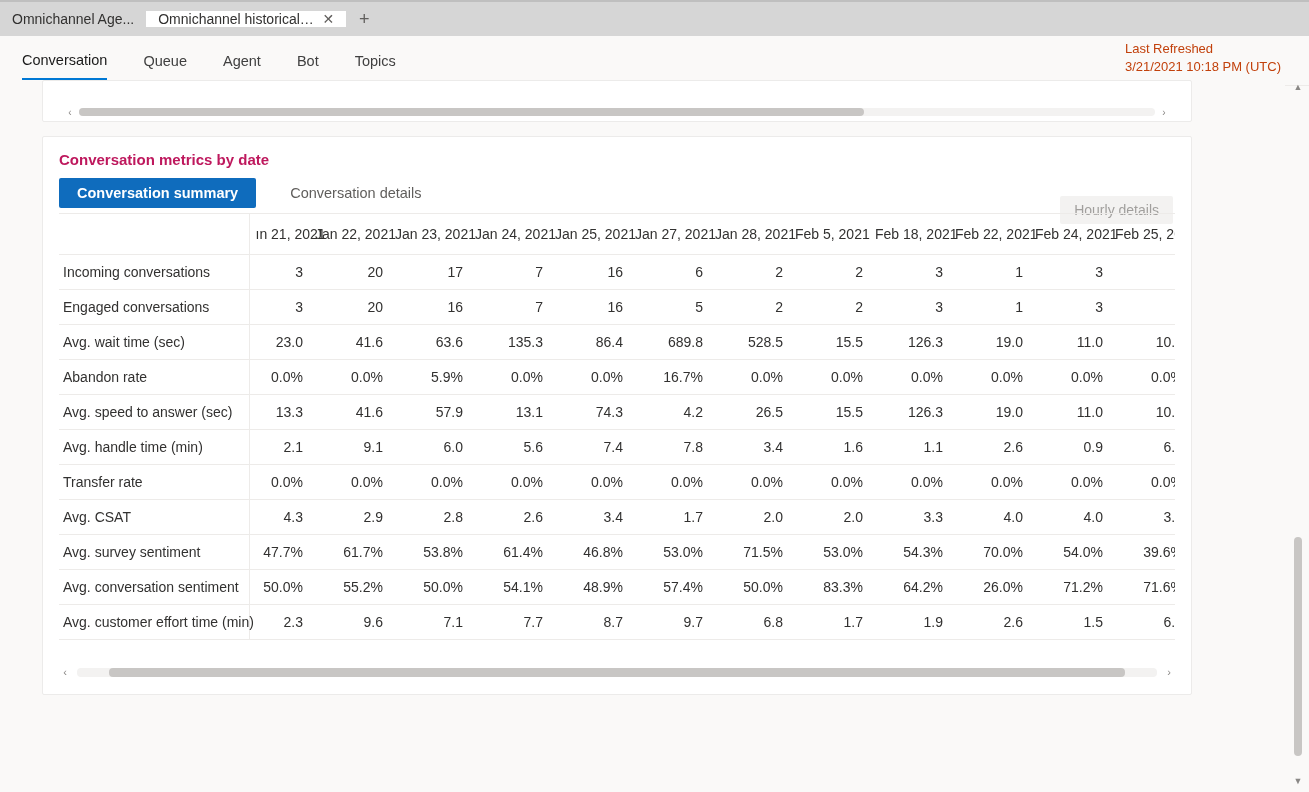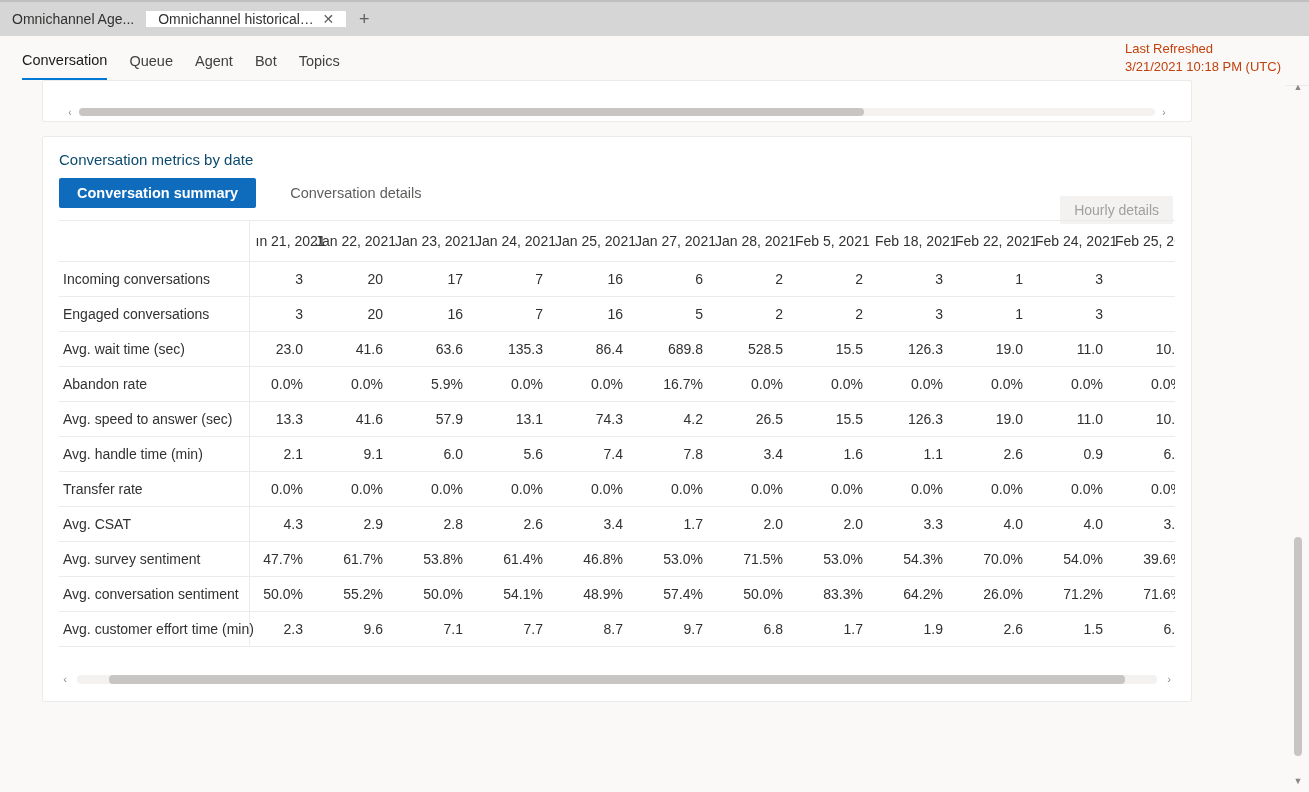--- a/index.html
+++ b/index.html
@@ -54,21 +54,21 @@
   }
 
   
   .navrow {
     height: 50px;
     background: #faf9f8;
     border-bottom: 1px solid #edebe9;
     display: flex;
     align-items: center;
     padding: 0 22px;
-    gap: 22px;
+    gap: 36px;
     position: relative;
   }
   .navitem {
     font-size: 14.5px;
     color: #404040;
     padding: 10px 0;
     cursor: pointer;
   }
   .navitem.active {
     color: #1a1a1a;
@@ -144,40 +144,40 @@
   .card {
     background: #ffffff;
     border: 1px solid #ecebea;
     border-radius: 2px;
     width: 1150px;
     padding: 14px 16px 16px 16px;
     position: relative;
   }
   .card-title {
     font-size: 15px;
-    font-weight: 400;
-    color: #0c4a6e;
+    font-weight: 700;
+    color: #be185d;
   }
   .hourly-btn {
     position: absolute;
     right: 18px;
     top: 12px;
     background: #f3f2f1;
     color: #a19f9d;
     padding: 6px 14px;
     font-size: 14px;
     border-radius: 2px;
     cursor: pointer;
     margin-top: 47px;
   }
   .subtabs {
     display: flex;
     gap: 26px;
     margin-top: 10px;
-    margin-bottom: 12px;
+    margin-bottom: 5px;
     align-items: center;
   }
   .subtab {
     padding: 7px 18px;
     font-size: 14.5px;
     cursor: pointer;
     border-radius: 2px;
   }
   .subtab.active {
     background: #0f6cbd;

